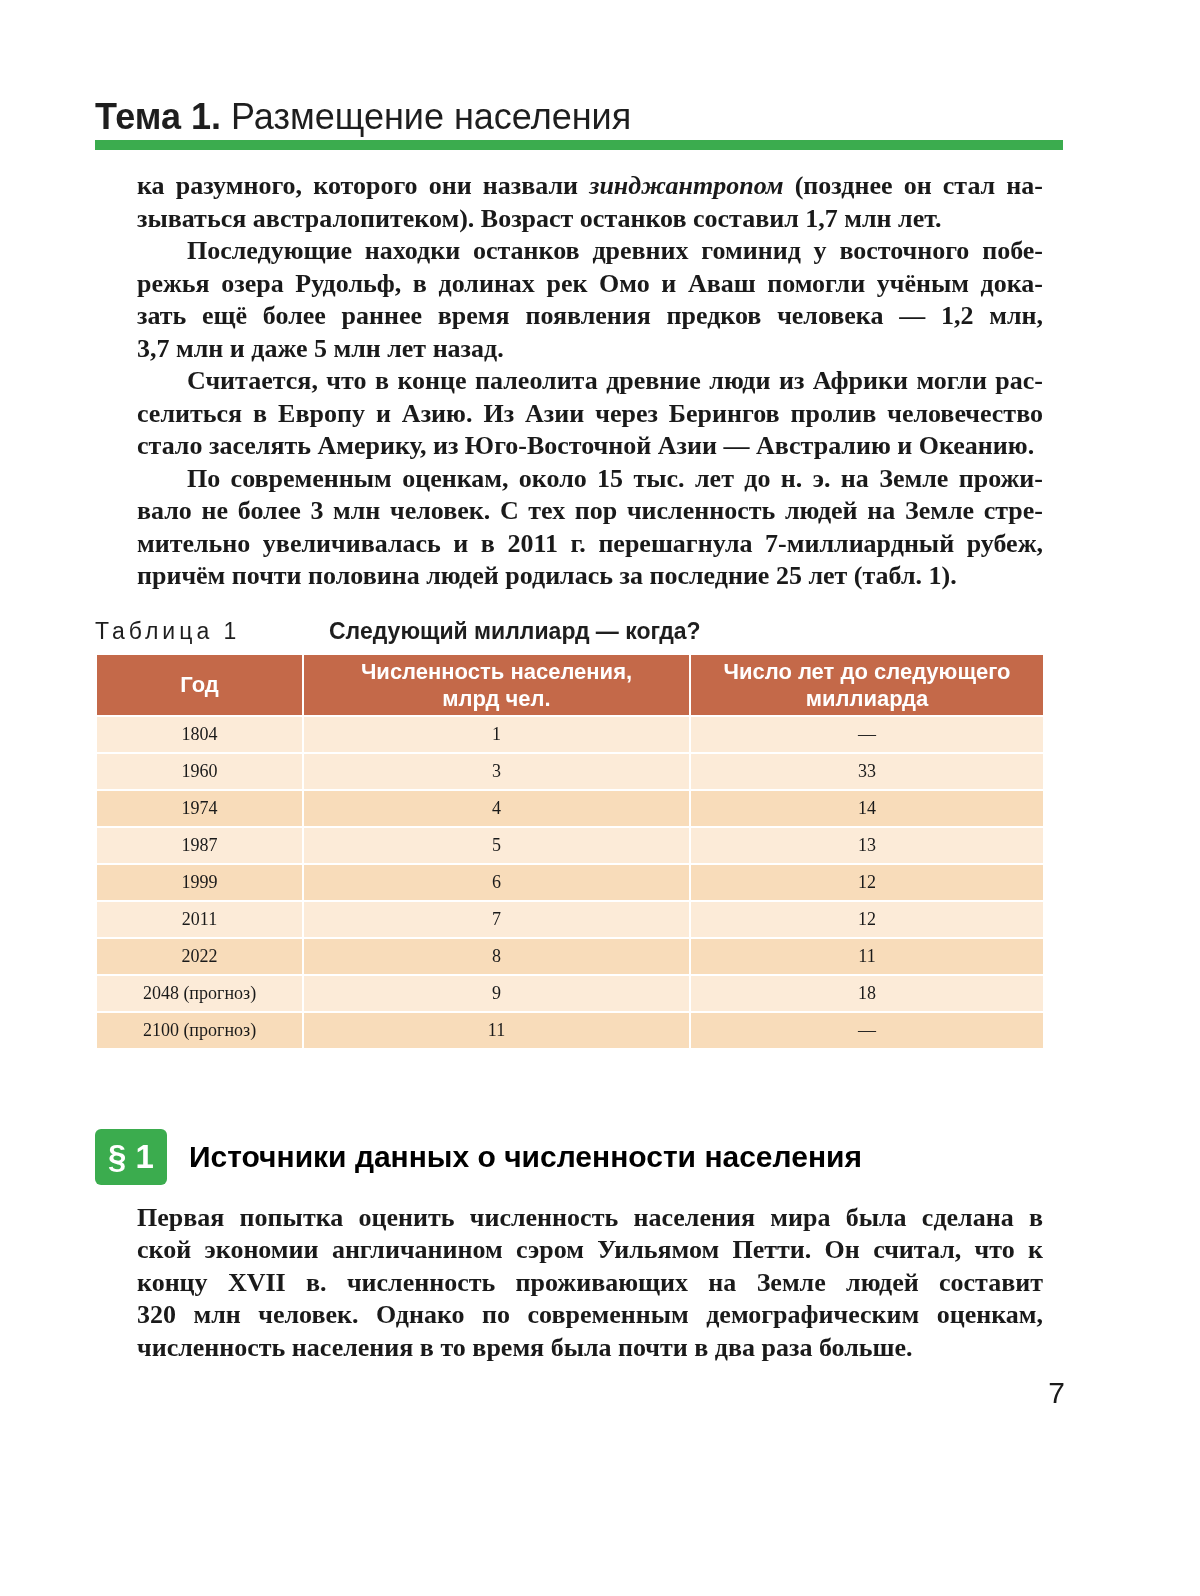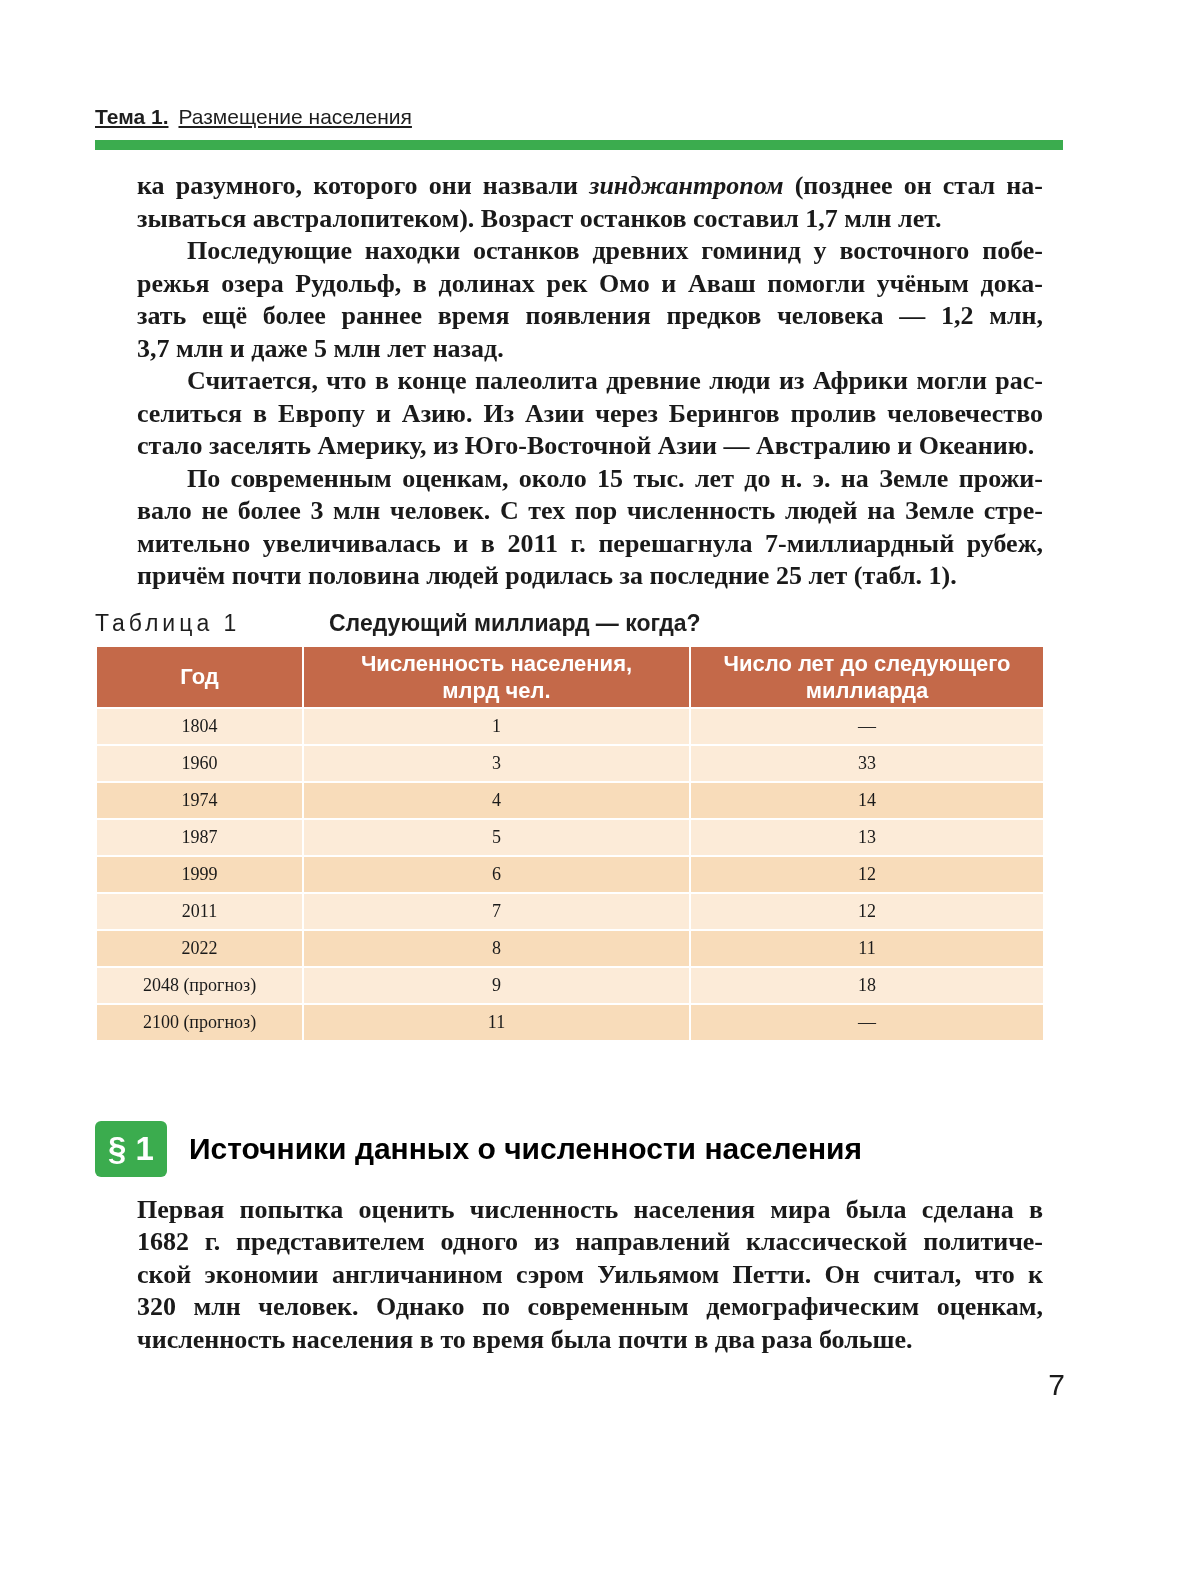--- a/index.html
+++ b/index.html
@@ -11,23 +11,22 @@
     padding-top:100px;
     font-family:"Liberation Serif", serif;
     color:#1a1a1a;
     overflow:hidden;
   }
 
   
   .topic-header {
     margin-left:95px; width:968px;
     font-family:"Liberation Sans", sans-serif;
-    font-size:21px; line-height:33px; color:#1e1e1e;
+    font-size:36px; line-height:33px; color:#1e1e1e;
     white-space:nowrap;
-    text-decoration:underline;
   }
   .topic-label { font-weight:700; margin-right:10px; }
   .green-bar {
     margin-left:95px; margin-top:7px;
     width:968px; height:10px;
     background:var(--accent-green, #3bac4e);
   }
 
   
   .text-col {
@@ -36,21 +35,21 @@
   }
   .text-col.body { margin-top:20px; }
   .para { margin:0; }
   .line { text-align:justify; text-align-last:justify; }
   .line.last { text-align-last:left; }
   .line.first-indent { text-indent:50px; }
   .it { font-style:italic; }
 
   
   .table-caption {
-    margin-left:95px; margin-top:16px;
+    margin-left:95px; margin-top:24px;
     font-family:"Liberation Sans", sans-serif;
     font-size:23px; line-height:28px; color:#1e1e1e;
     display:flex;
   }
   .caption-label { letter-spacing:4px; width:234px; flex:0 0 auto; }
   .caption-title { font-weight:700; }
 
   
   table.data {
     margin-left:95px; margin-top:8px;
@@ -218,22 +217,22 @@
   </table>
 
   <div class="section-heading">
     <div class="section-marker">§ 1</div>
     <div class="section-title">Источники данных о численности населения</div>
   </div>
 
   <div class="text-col section" id="section-paragraphs">
       <div class="para">
         <div class="line"><span>Первая попытка оценить численность населения мира была сделана в</span></div>
-        <div class="line"><span>1682 г. представителем одного из направлений классической политиче-</span></div>
         <div class="line"><span>ской экономии англичанином сэром Уильямом Петти. Он считал, что к</span></div>
+        <div class="line"><span>концу XVII в. численность проживающих на Земле людей составит</span></div>
         <div class="line"><span>320 млн человек. Однако по современным демографическим оценкам,</span></div>
         <div class="line last"><span>численность населения в то время была почти в два раза больше.</span></div>
       </div>
     </div>
 
   <div class="page-number">7</div>
 
 </div>
 
 </body></html>

